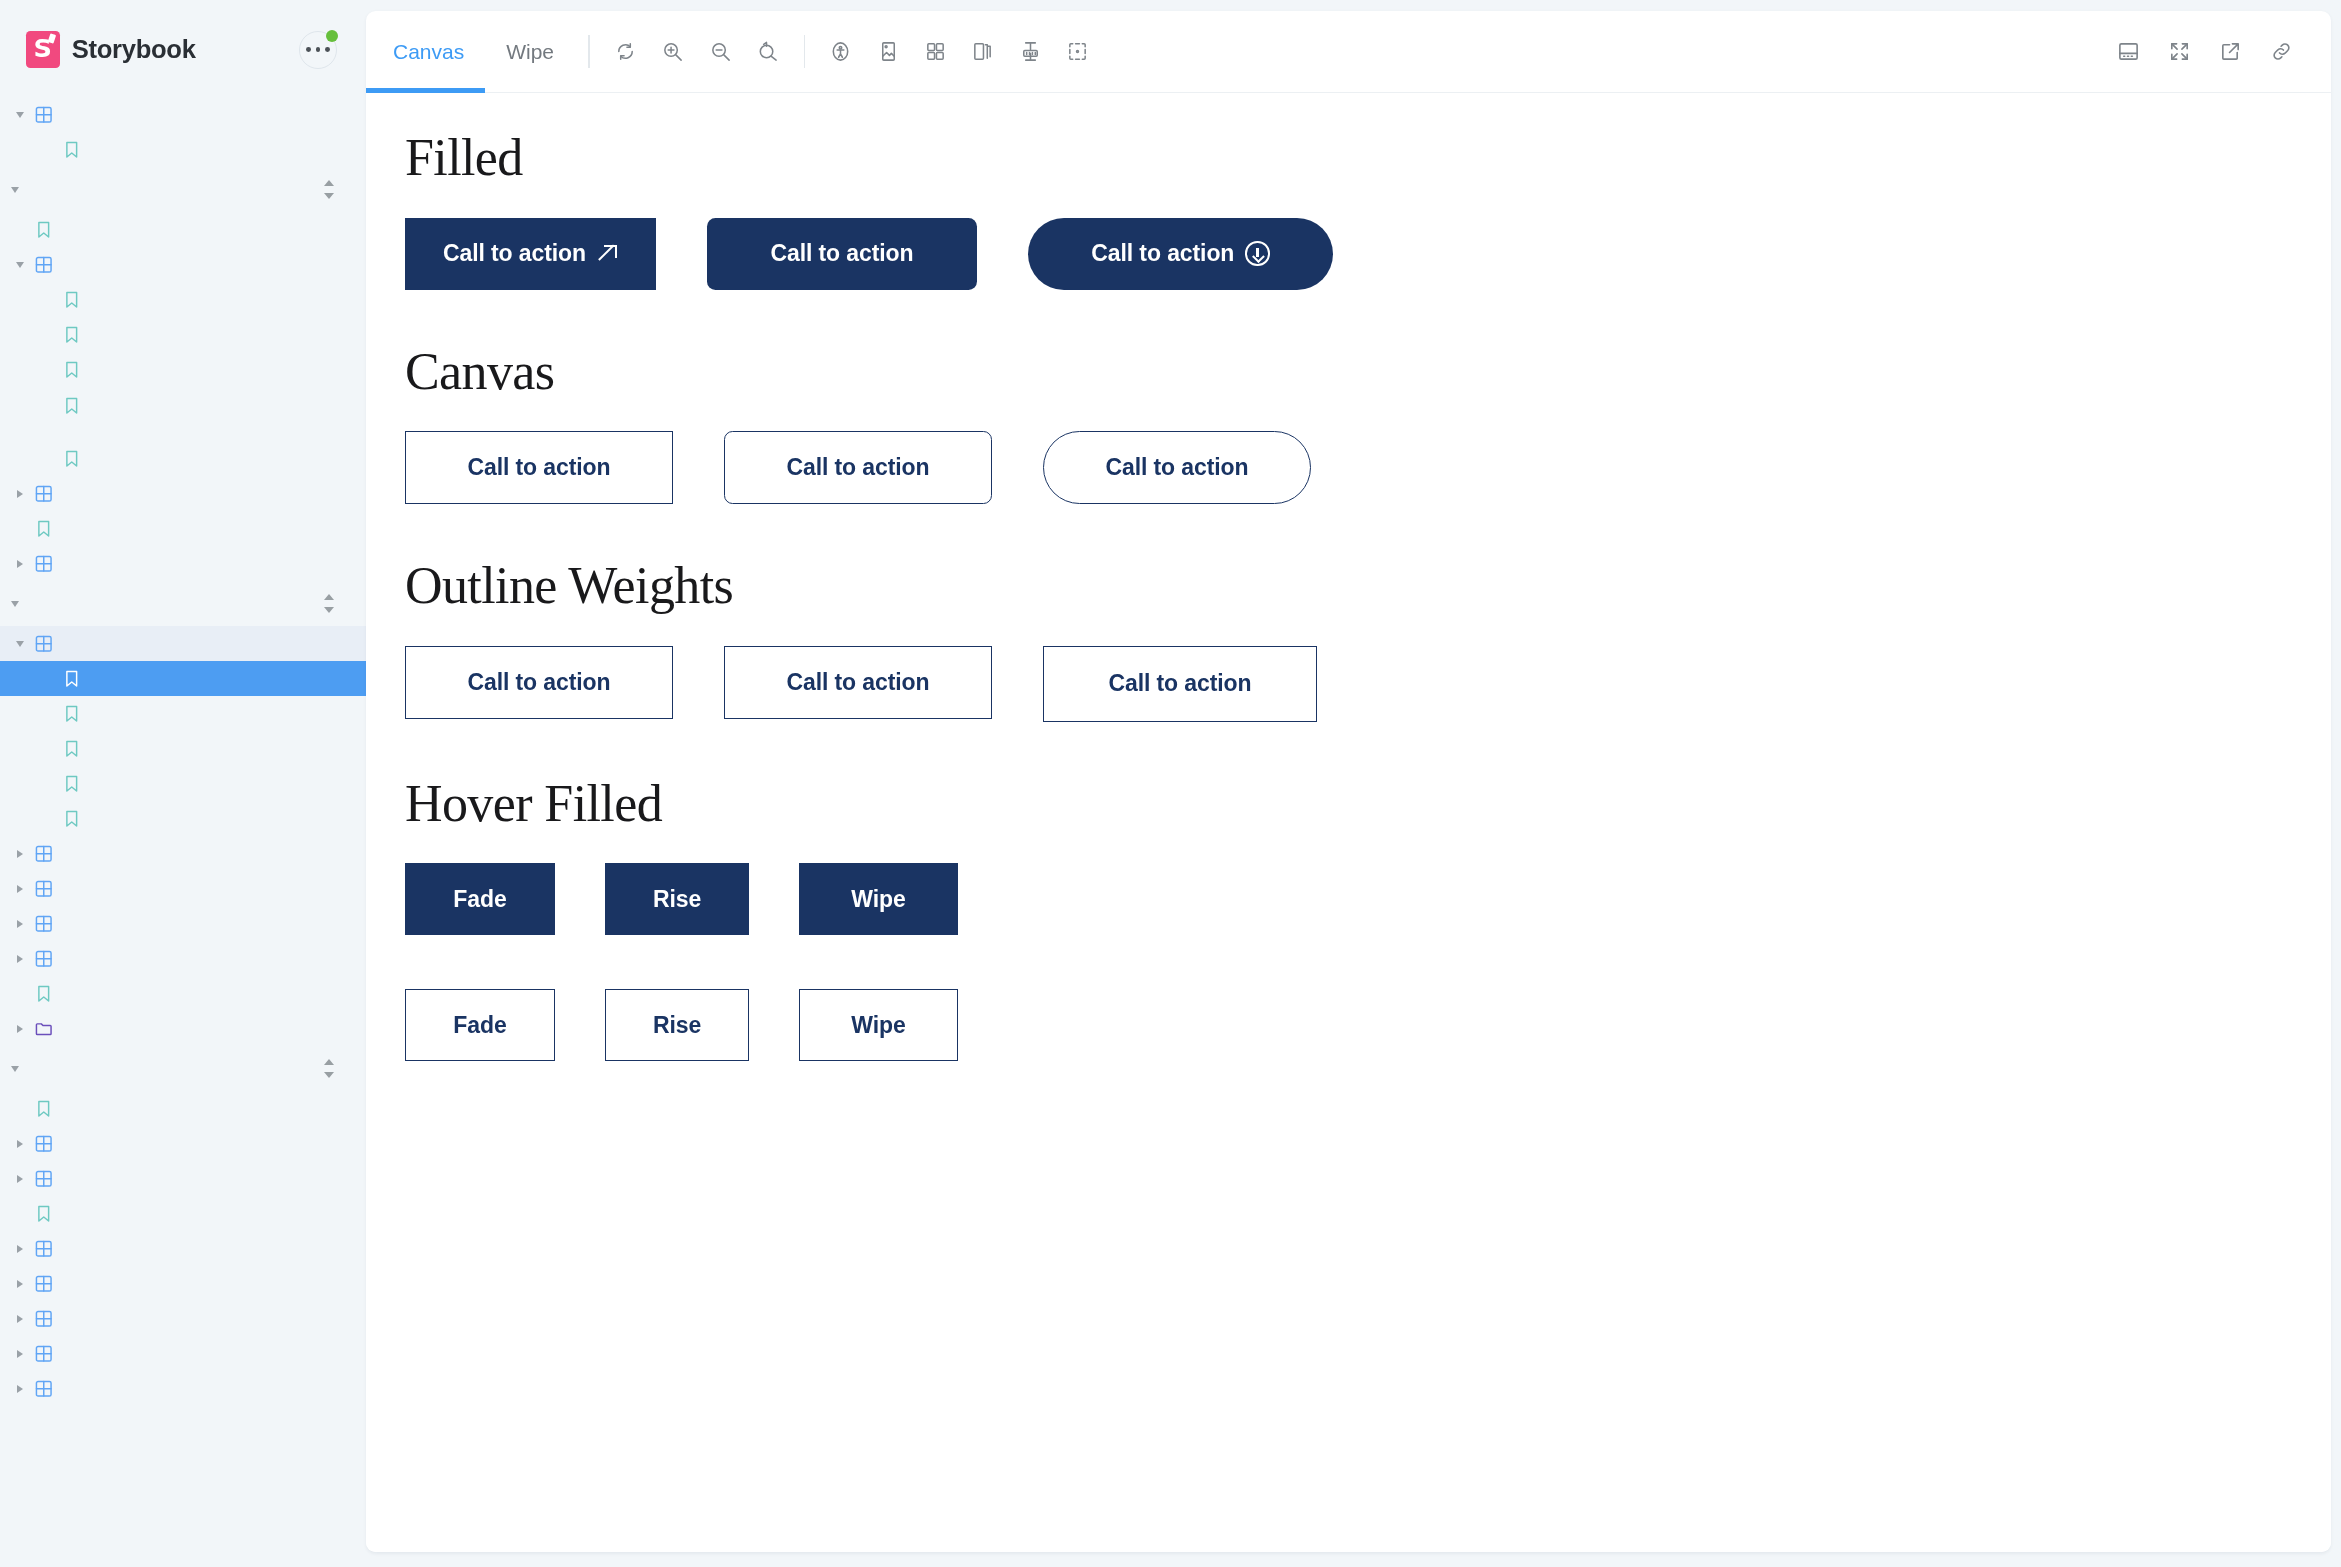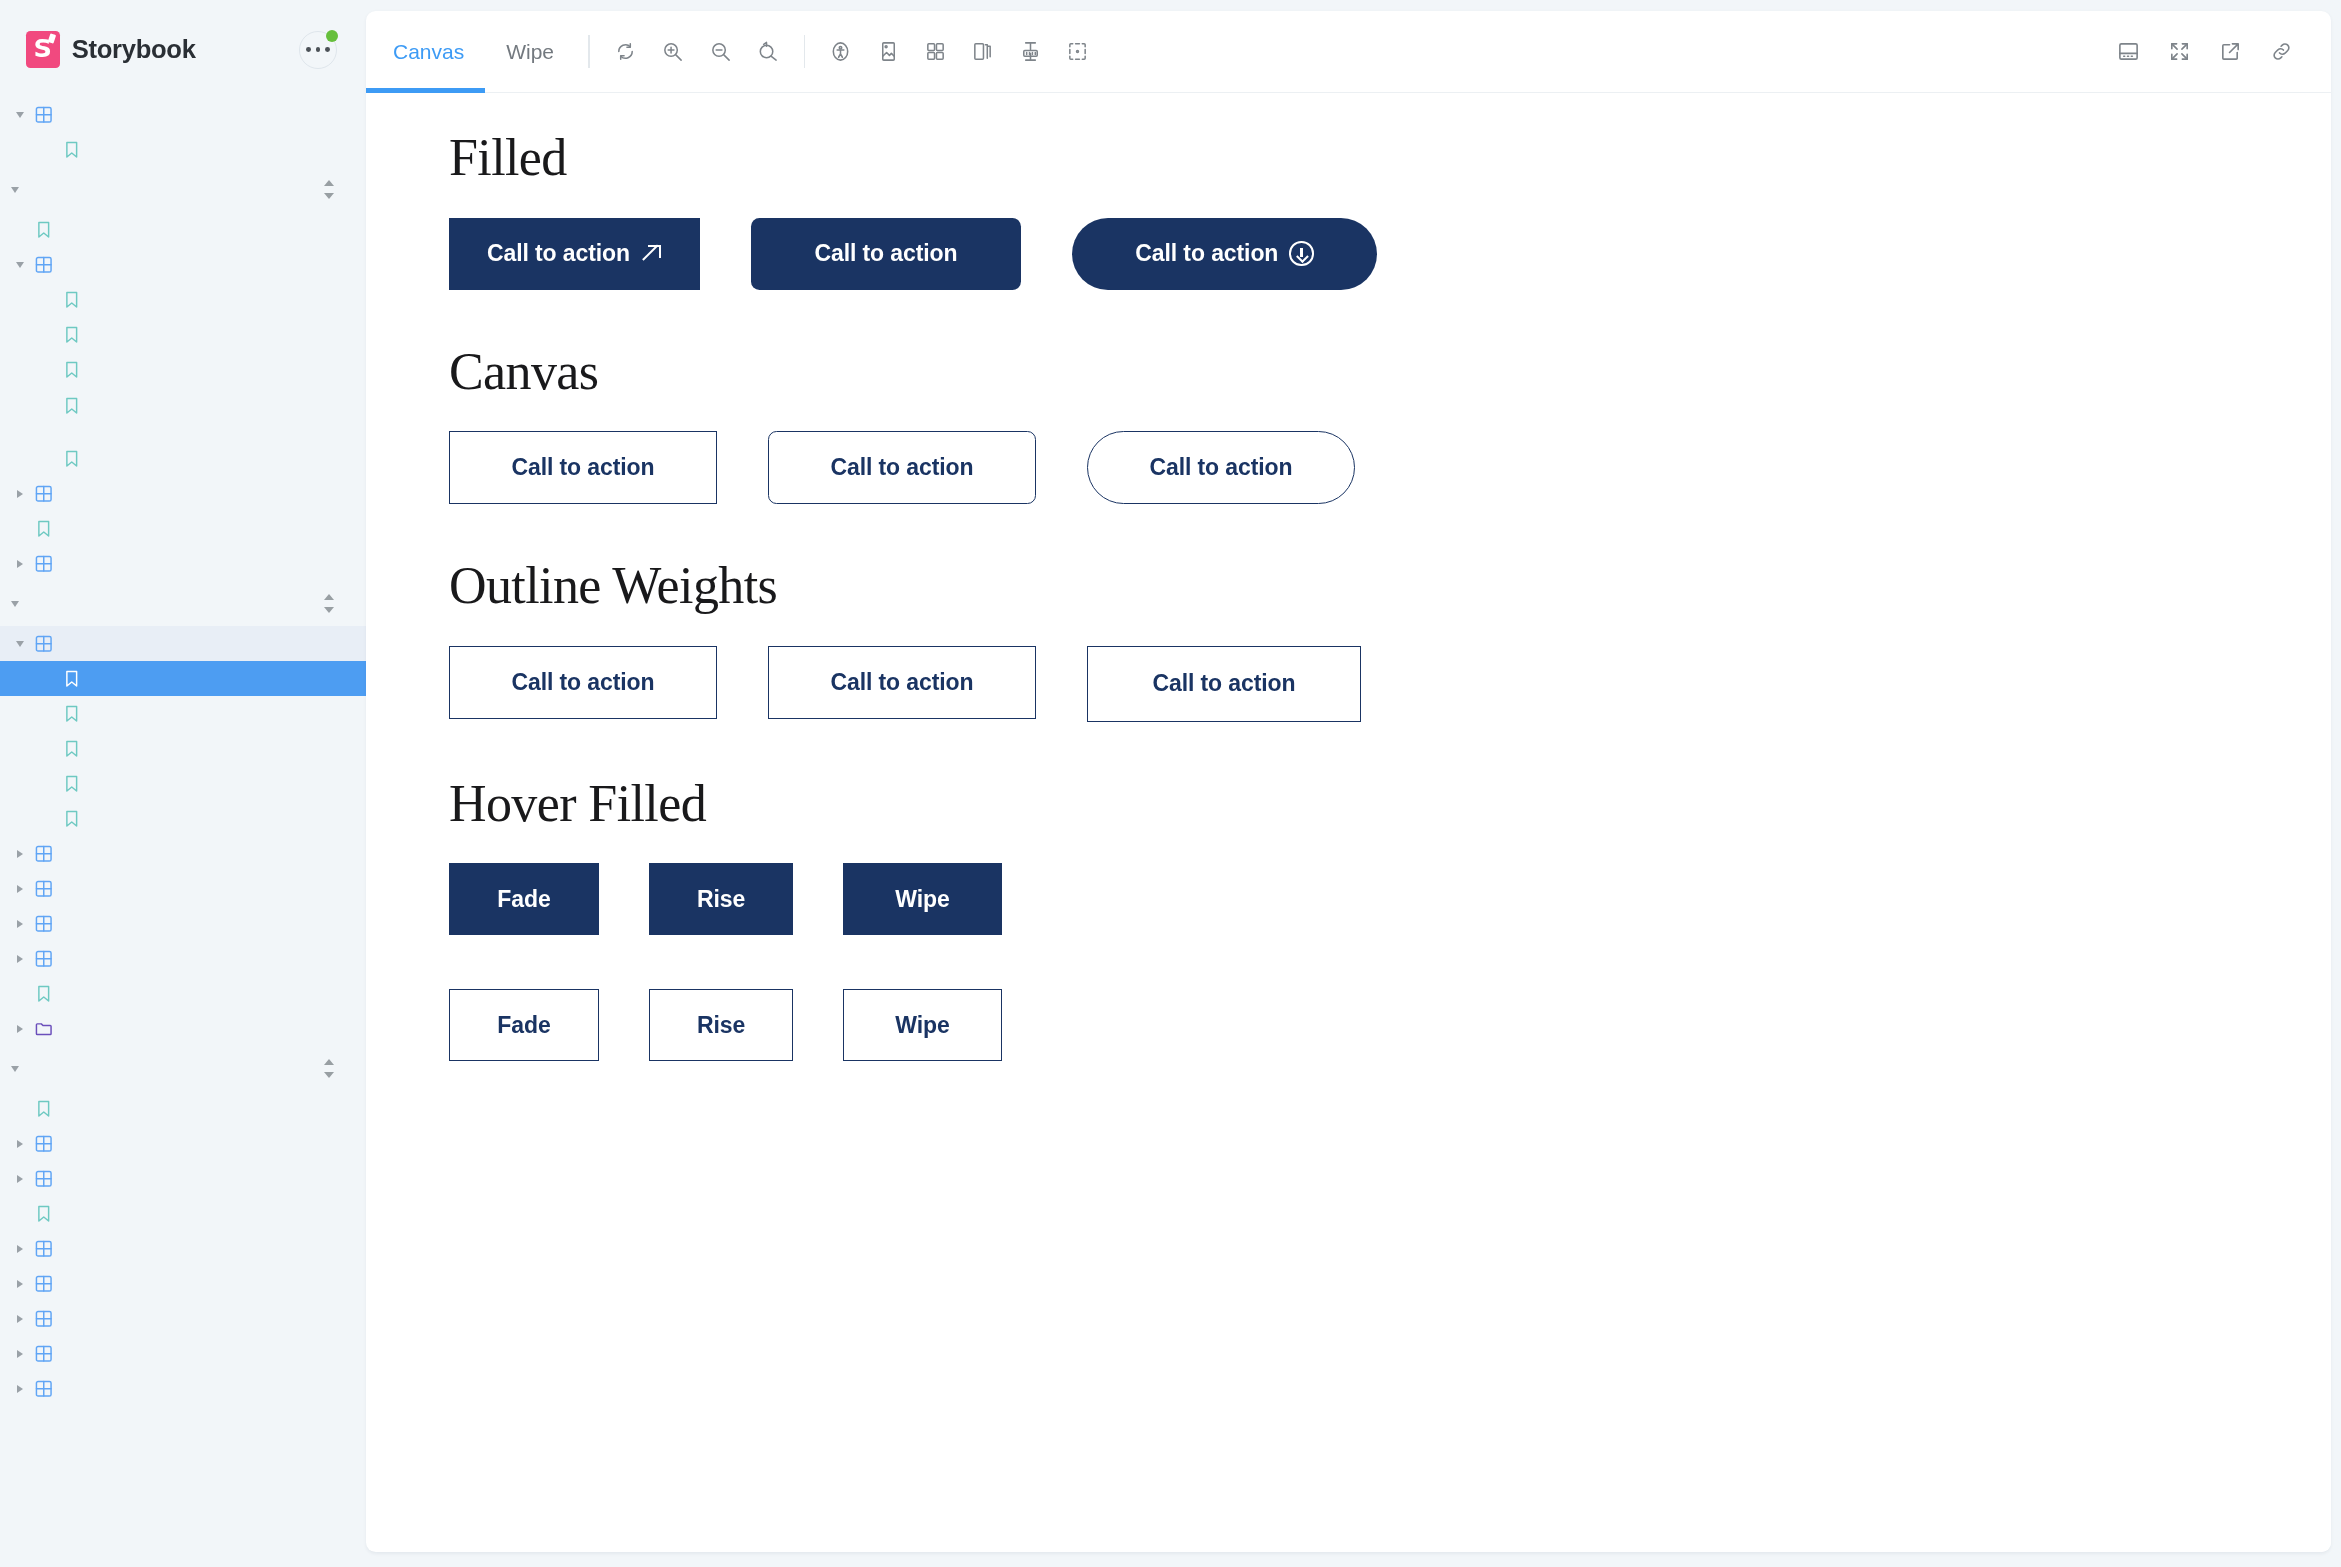--- a/index.html
+++ b/index.html
@@ -155,21 +155,21 @@
     height: 4.9px; background: #3d9bf5;
   }
   .tb-sep { width: 1.2px; height: 33px; background: #e3e8ec; margin: 0 13.4px; flex:0 0 1.2px; }
   .tb-icons { display: flex; align-items: center; gap: 2.4px; }
   .tb-btn {
     width: 45px; height: 45px; display:flex; align-items:center; justify-content:center;
     cursor: pointer; border-radius: 4.9px;
   }
   .tb-right { margin-left: auto; display:flex; align-items:center; gap: 6.1px; padding-right: 27px; }
 
-  #stage { flex: 1; background: #fff; padding: 35px 39px 1px 39px; overflow: hidden; margin-left: 44px; }
+  #stage { flex: 1; background: #fff; padding: 35px 39px 1px 39px; overflow: hidden; }
   h2.sec {
     font-family: "Liberation Serif", serif;
     font-size: 52px; font-weight: 400; color: #19191b;
     letter-spacing: -0.6px; margin-bottom: 30.5px;
   }
   .sec-block { margin-bottom: 13.4px; }
   .btn-row { display: flex; align-items: flex-start; gap: 0; }
 
   .cta {
     font-family: "Liberation Sans", sans-serif;

